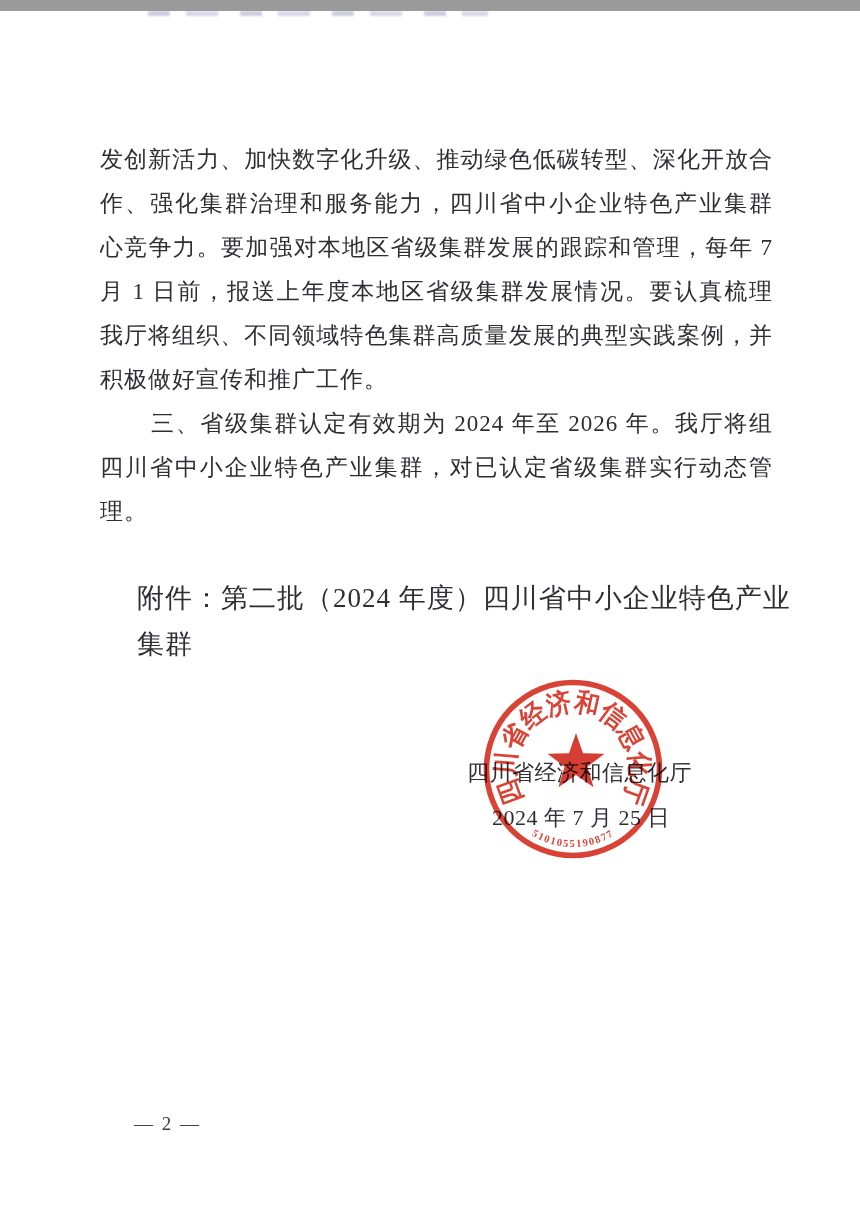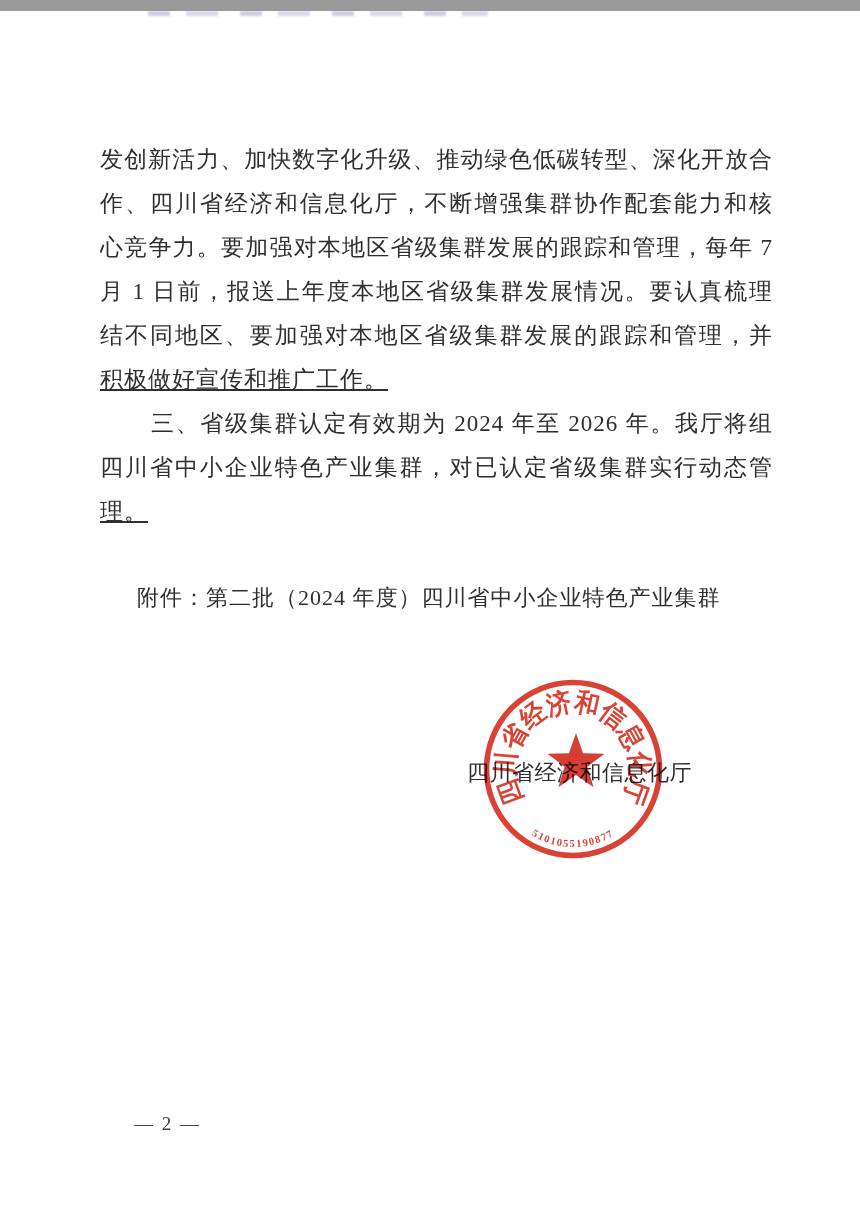--- a/index.html
+++ b/index.html
@@ -22,25 +22,25 @@
   }
   .body-text{
     position:absolute;left:100px;top:127px;width:673px;
     font-size:23px;line-height:44px;letter-spacing:1px;
   }
   .line{
     height:44px;overflow:hidden;
     text-align:justify;text-align-last:justify;
     text-justify:inter-character;
   }
-  .line.no-just{text-align:right;text-align-last:left;text-decoration:underline;}
+  .line.no-just{text-align:right;text-align-last:left;}
   .line.indent{text-indent:51px;}
   .attachment{
     position:absolute;left:137px;top:564px;width:660px;
-    font-size:22px;line-height:46px;letter-spacing:1px;
+    font-size:27px;line-height:46px;letter-spacing:1px;
   }
   .attachment .cont{padding-left:53px;}
   .signature-org{
     position:absolute;left:467px;top:747px;
     font-size:22px;letter-spacing:0.5px;white-space:nowrap;
   }
   .signature-date{
     position:absolute;left:492px;top:792px;
     font-size:22px;letter-spacing:0.5px;white-space:nowrap;
   }
@@ -57,35 +57,36 @@
 </style>
 </head>
 <body>
 
 <div class="page">
 
   <div class="scan-artifact"></div>
 
   <div class="body-text">
     <div class="line">发创新活力、加快数字化升级、推动绿色低碳转型、深化开放合</div>
-    <div class="line">作、四川省经济和信息化厅，不断增强集群协作配套能力和核</div>
+    <div class="line">作、强化集群治理和服务能力，四川省中小企业特色产业集群</div>
     <div class="line">心竞争力。要加强对本地区省级集群发展的跟踪和管理，每年 7</div>
     <div class="line">月 1 日前，报送上年度本地区省级集群发展情况。要认真梳理总</div>
-    <div class="line">结不同地区、要加强对本地区省级集群发展的跟踪和管理，并</div>
+    <div class="line">我厅将组织、不同领域特色集群高质量发展的典型实践案例，并</div>
     <div class="line no-just">积极做好宣传和推广工作。</div>
     <div class="line indent">三、省级集群认定有效期为 2024 年至 2026 年。我厅将组织</div>
     <div class="line">四川省中小企业特色产业集群，对已认定省级集群实行动态管</div>
     <div class="line no-just">理。</div>
   </div>
 
   <div class="attachment">
     <div>附件：第二批（2024 年度）四川省中小企业特色产业集群</div>
   </div>
 
   <div class="signature-org">四川省经济和信息化厅</div>
+  <div class="signature-date">2024 年 7 月 25 日</div>
 
   <div class="seal">
     <svg viewBox="0 0 200 200" width="200" height="200">
       <circle cx="100" cy="100" r="86.5" fill="none" stroke="#d63426" stroke-width="5.6"></circle>
       <path id="sealArc" d="M 52.5 133.3 A 58 58 0 1 1 147.5 133.3" fill="none"></path>
       <path id="sealCode" d="M 47.8 158 A 78 78 0 0 0 152.2 158" fill="none"></path>
       <text font-size="26.5" fill="#d63426">
         <textPath href="#sealArc" startOffset="50%" text-anchor="middle" textLength="247" lengthAdjust="spacingAndGlyphs">四川省经济和信息化厅</textPath>
       </text>
       <text font-size="10.5" fill="#d63426" letter-spacing="1.5">

